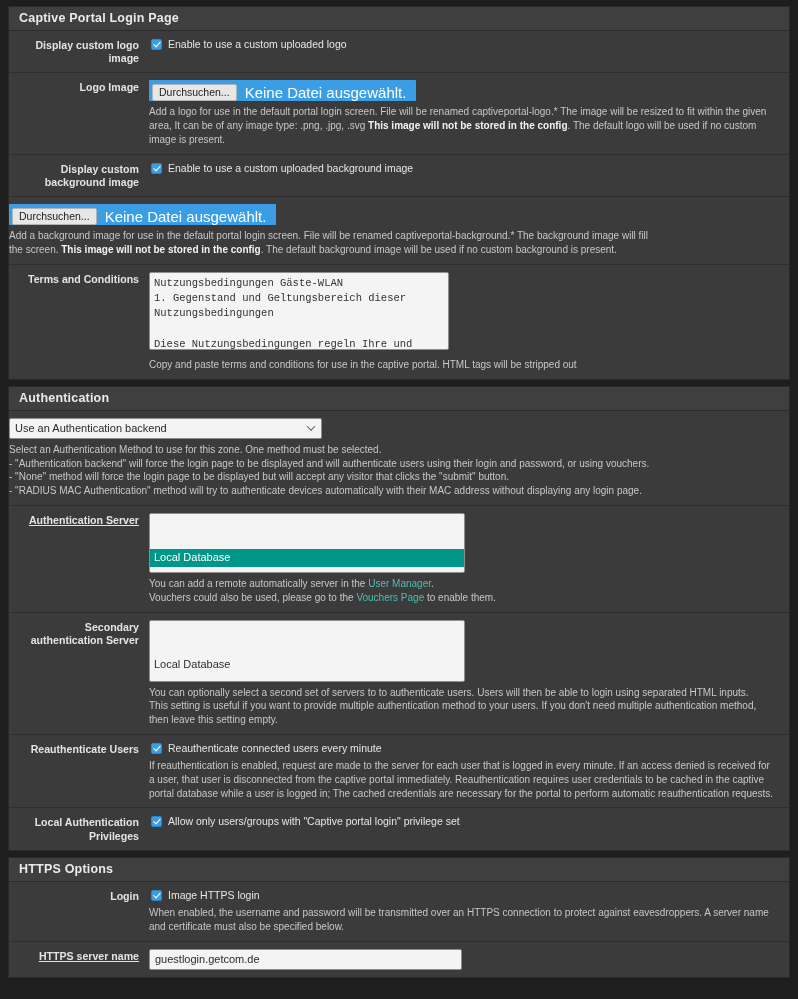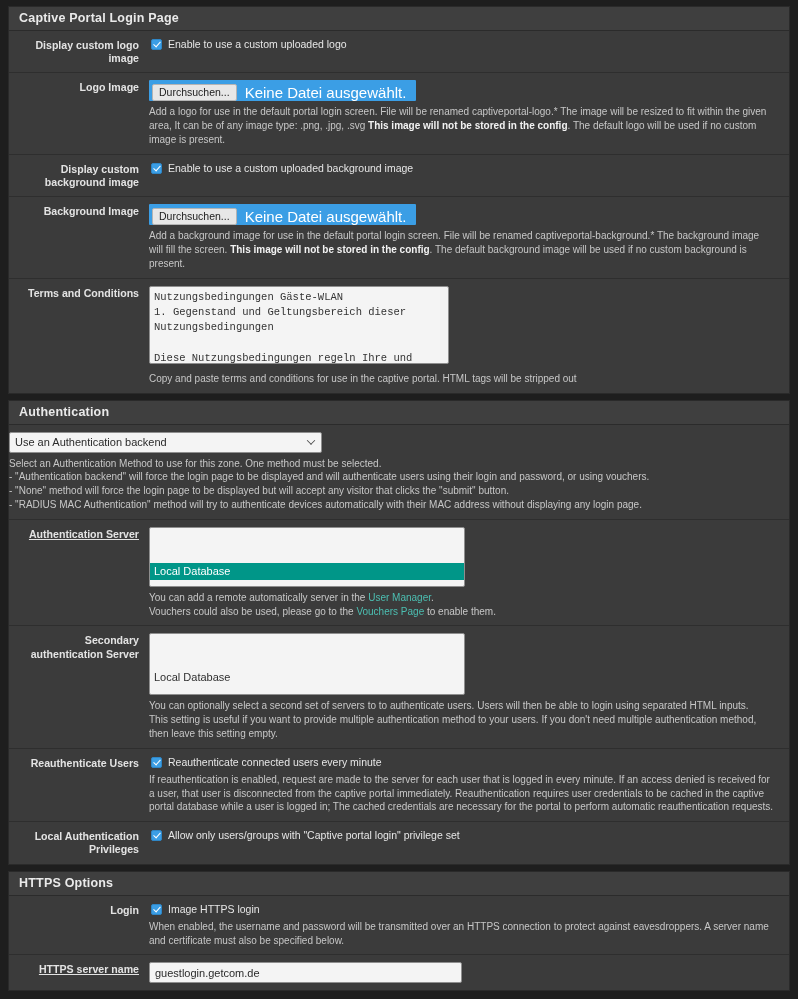--- a/index.html
+++ b/index.html
@@ -208,21 +208,20 @@
         <div class="lbl">Display custom background image</div>
         <div class="ctl">
           <div class="cbrow">
             <span class="cb on"></span>
             <span class="cb-text">Enable to use a custom uploaded background image</span>
           </div>
         </div>
       </div>
 
       <div class="row">
-        <div class="lbl">Background Image</div>
         <div class="ctl">
           <div class="fileinput">
             <span class="btn">Durchsuchen...</span>
             <span class="fname">Keine Datei ausgewählt.</span>
           </div>
           <div class="help"><span>Add a background image for use in the default portal login screen. File will be renamed captiveportal-background.* The background image will fill the screen. </span><b>This image will not be stored in the config</b><span>. The default background image will be used if no custom background is present.</span></div>
         </div>
       </div>
 
       <div class="row">

